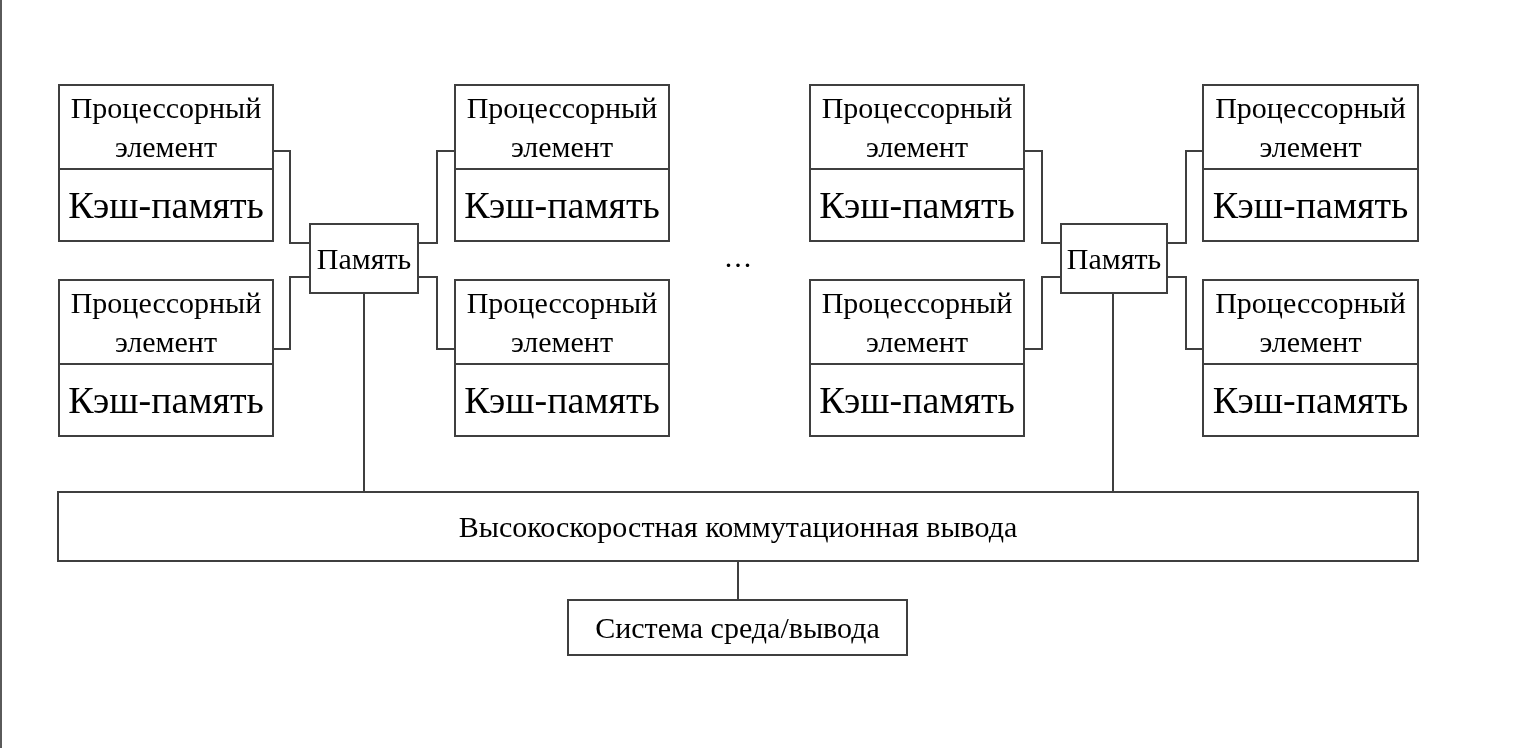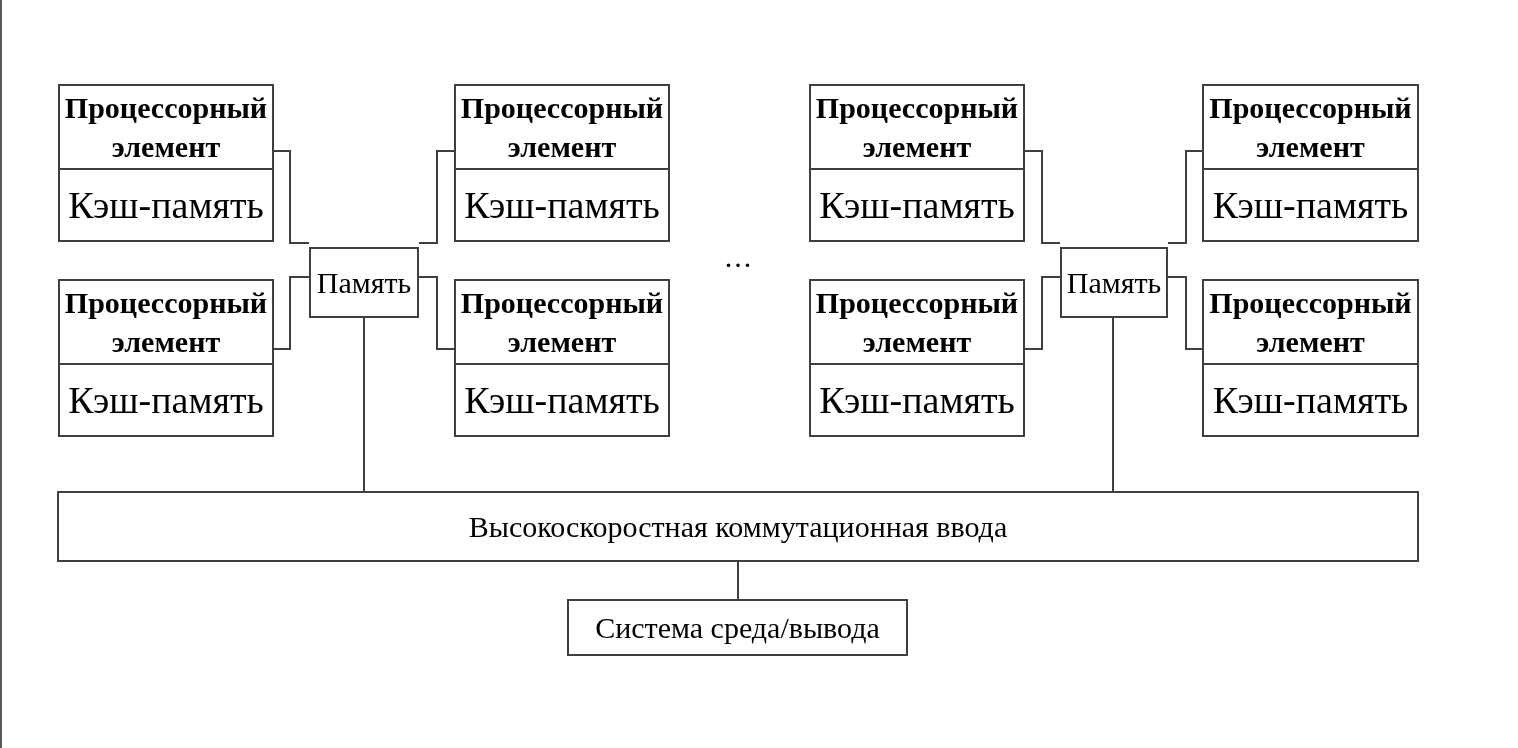--- a/index.html
+++ b/index.html
@@ -49,39 +49,37 @@
   .pe-top {
     flex: 0 0 82px;
     border-bottom: 2px solid #3f3f3f;
     display: flex;
     flex-direction: column;
     align-items: center;
     justify-content: center;
     font-size: 30px;
     line-height: 1.3;
     text-align: center;
-    font-weight: bold;
   }
   .pe-top span { white-space: nowrap; }
   .pe-cache {
     flex: 1 1 auto;
     display: flex;
     align-items: center;
     justify-content: center;
     font-size: 38px;
     white-space: nowrap;
   }
   .mem {
     height: 71px;
     display: flex;
     align-items: center;
     justify-content: center;
     font-size: 30px;
     white-space: nowrap;
-    margin-top: 24px;
   }
   .dots {
     position: absolute;
     left: 712px;
     top: 242px;
     width: 54px;
     text-align: center;
     font-size: 30px;
     line-height: 30px;
     letter-spacing: 2px;
@@ -193,17 +191,17 @@
   </div>
 
   <div class="box pe" style="left:1202px; top:279px; width:217px;">
     <div class="pe-top">
       <span>Процессорный</span>
       <span>элемент</span>
     </div>
     <div class="pe-cache">Кэш-память</div>
   </div>
 
-  <div class="box bus">Высокоскоростная коммутационная ввода</div>
+  <div class="box bus">Высокоскоростная коммутационная вывода</div>
 
   <div class="box io">Система среда/вывода</div>
 
 </div>
 
 </body></html>

